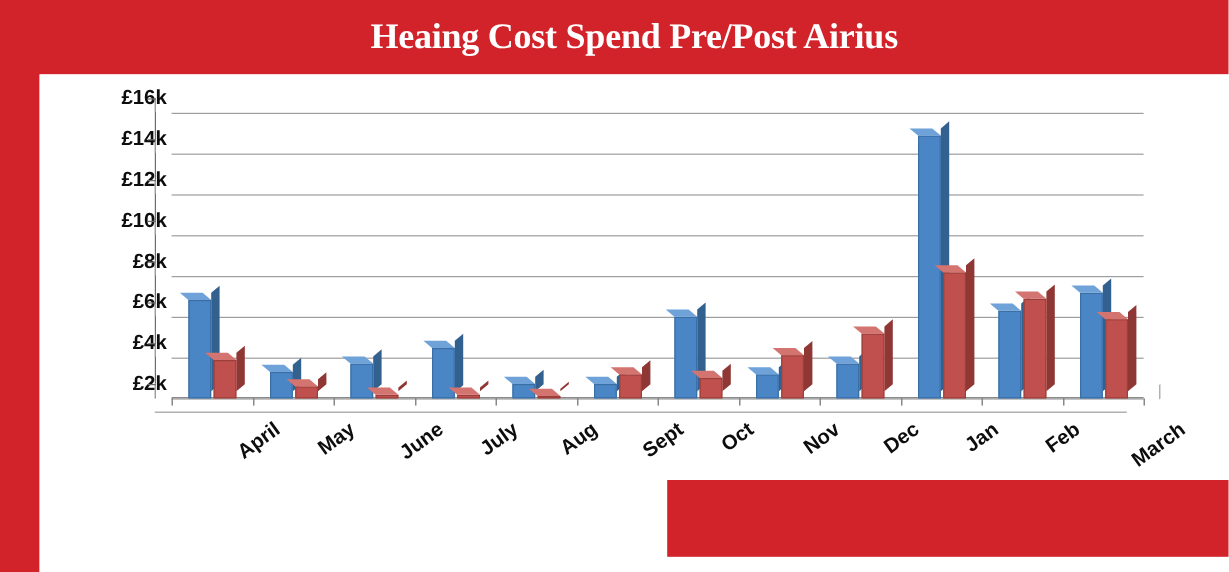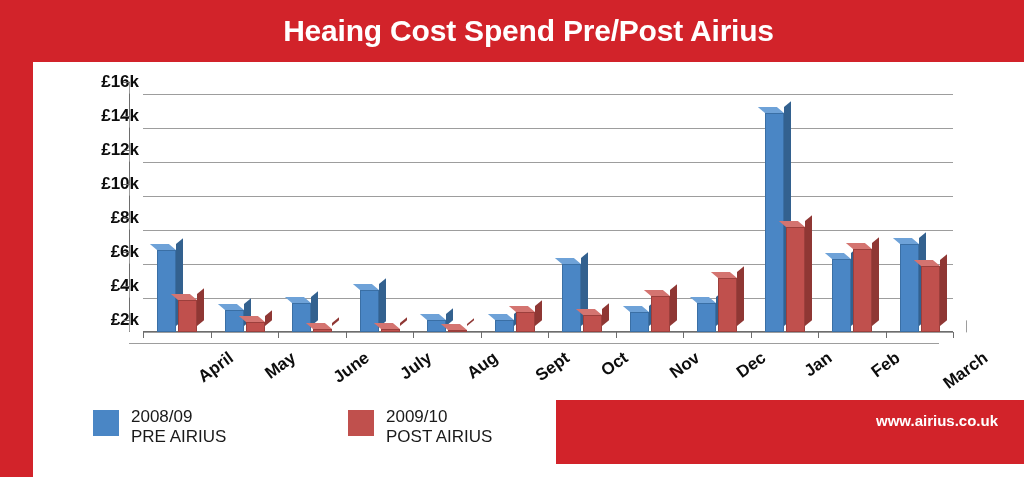--- a/index.html
+++ b/index.html
@@ -39,21 +39,21 @@
     left: 33px;
     top: 0;
     width: 991px;
     height: 62px;
     line-height: 62px;
     text-align: center;
     color: #ffffff;
     font-size: 30px;
     font-weight: bold;
     letter-spacing: -0.2px;
-    font-family: Liberation Sans, sans-serif;
+    font-family: Liberation Serif, serif;
     white-space: nowrap;
   }
   
   .chart-area {
     position: absolute;
     left: 33px;
     top: 62px;
     width: 991px;
     height: 415px;
     background: #ffffff;
@@ -477,35 +477,20 @@
         <div class="xlabel" style="left: 381.5px;">Sept</div>
         <div class="xlabel" style="left: 449px;">Oct</div>
         <div class="xlabel" style="left: 516.5px;">Nov</div>
         <div class="xlabel" style="left: 584px;">Dec</div>
         <div class="xlabel" style="left: 651.5px;">Jan</div>
         <div class="xlabel" style="left: 719px;">Feb</div>
         <div class="xlabel" style="left: 786.5px;">March</div>
       </div>
 
     <div class="legend">
-      <div class="legend-item" style="left:0px;">
-        <span class="legend-swatch" style="background:#4a86c5"></span>
-        <span class="legend-text">
-          <span>2008/09</span><br>
-          <span>PRE AIRIUS</span>
-        </span>
-      </div>
-      <div class="legend-item" style="left:255px;">
-        <span class="legend-swatch" style="background:#c0504d"></span>
-        <span class="legend-text">
-          <span>2009/10</span><br>
-          <span>POST AIRIUS</span>
-        </span>
-      </div>
     </div>
 
   </div>
 
   <div class="footer">
-    <div class="footer-line2">www.airius.co.uk</div>
   </div>
 
 </div>
 
 </body></html>

